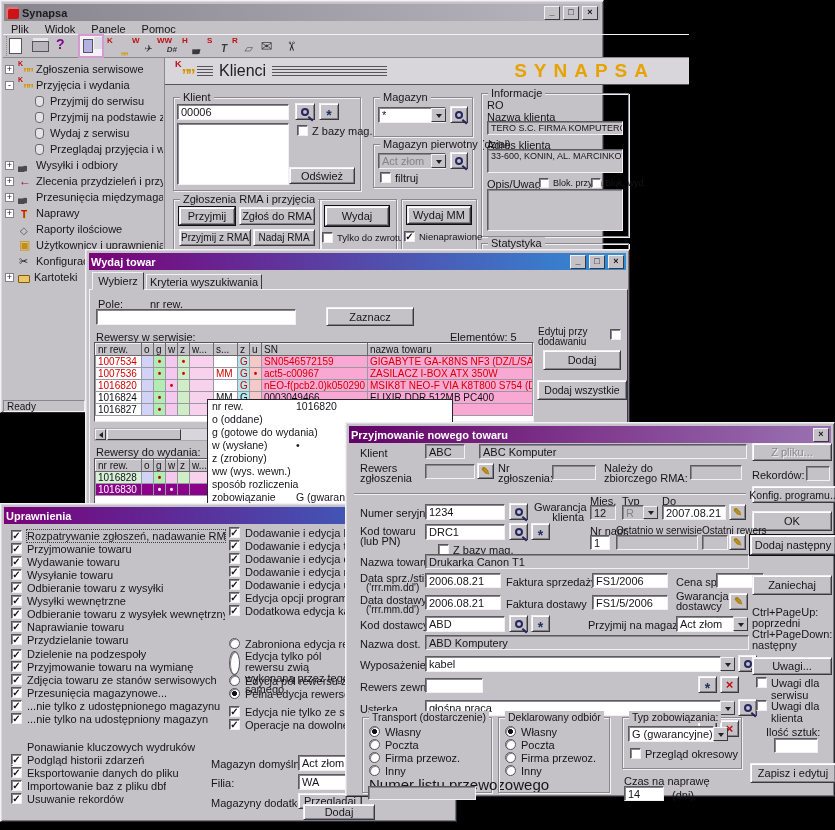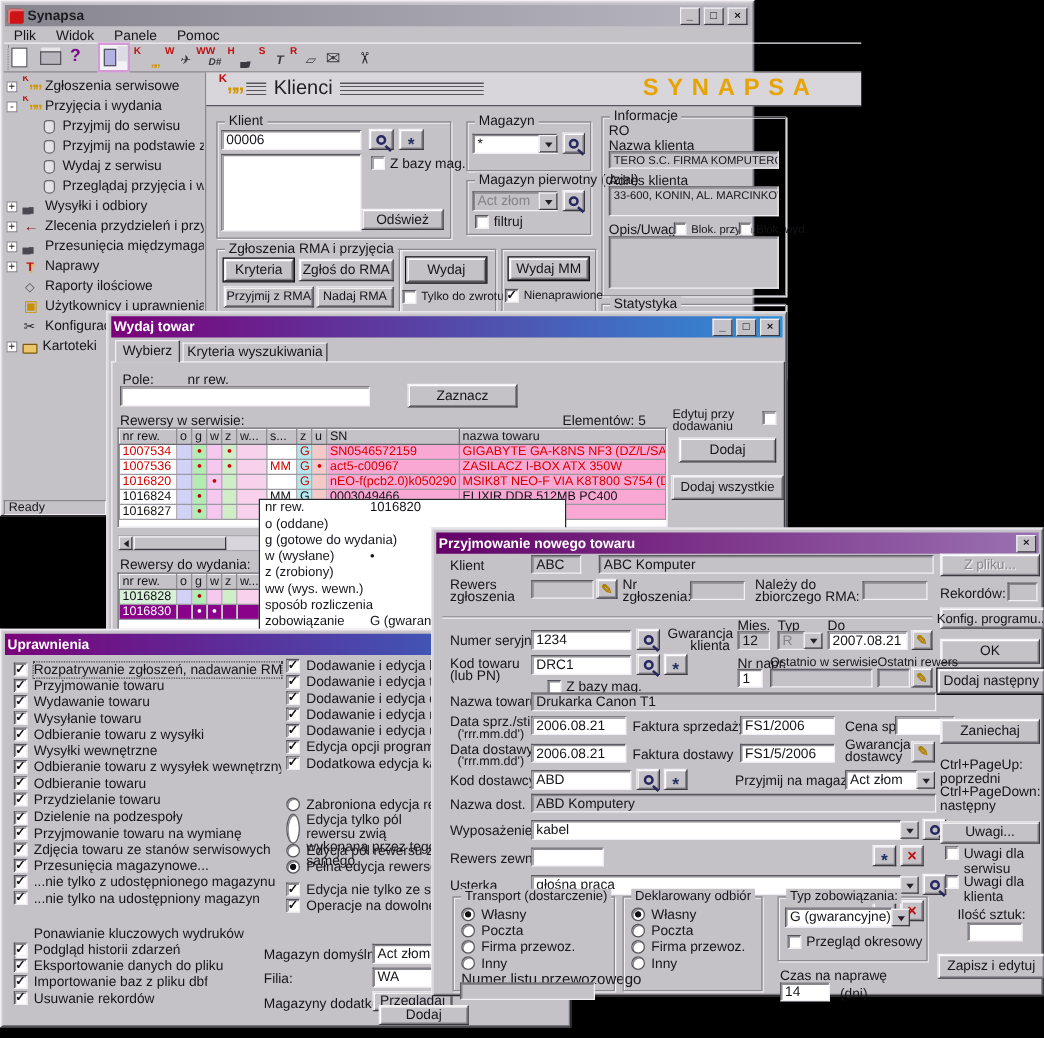--- a/index.html
+++ b/index.html
@@ -339,21 +339,21 @@
     </div>
     <div class="fld gray" style="left:486px;top:188px;width:136px;height:42px;"></div>
 
     <div class="group" style="left:480px;top:242px;width:148px;height:60px;">
       <b>Statystyka</b>
     </div>
 
     <div class="group" style="left:172px;top:198px;width:148px;height:52px;">
       <b>Zgłoszenia RMA i przyjęcia</b>
     </div>
-    <div class="btn def" style="left:178px;top:206px;width:56px;height:18px;">Kryteria</div>
+    <div class="btn def" style="left:178px;top:206px;width:56px;height:18px;">Przyjmij</div>
     <div class="btn" style="left:238px;top:206px;width:76px;height:18px;">Zgłoś do RMA</div>
     <div class="btn" style="left:178px;top:228px;width:72px;height:17px;font-size:10px;">Przyjmij z RMA</div>
     <div class="btn" style="left:252px;top:228px;width:62px;height:17px;font-size:10px;">Nadaj RMA</div>
 
     <div class="group" style="left:318px;top:198px;width:78px;height:52px;"></div>
     <div class="btn def" style="left:324px;top:205px;width:64px;height:20px;">Wydaj</div>
     <div class="cbrow" style="left:321px;top:231px;font-size:9.5px;">
       <span class="cbx"></span>
         <span>Tylko do zwrotu</span>
     </div>
@@ -643,21 +643,21 @@
           <span style="overflow:hidden;max-width:198px;">Wysyłki wewnętrzne</span>
         </div>
 
         <div class="cbrowS on">
           <span class="cbx on"></span>
           <span style="overflow:hidden;max-width:198px;">Odbieranie towaru z wysyłek wewnętrznych</span>
         </div>
 
         <div class="cbrowS on">
           <span class="cbx on"></span>
-          <span style="overflow:hidden;max-width:198px;">Odbieranie towaru</span>
+          <span style="overflow:hidden;max-width:198px;">Naprawianie towaru</span>
         </div>
 
         <div class="cbrowS on">
           <span class="cbx on"></span>
           <span style="overflow:hidden;max-width:198px;">Przydzielanie towaru</span>
         </div>
 
         <div class="cbrowS on gap">
           <span class="cbx on gap"></span>
           <span style="overflow:hidden;max-width:198px;">Dzielenie na podzespoły</span>
@@ -963,21 +963,21 @@
           <div class="cbrowS">
             <span class="rb"></span>
             <span>Firma przewoz.</span>
           </div>
 
           <div class="cbrowS">
             <span class="rb"></span>
             <span>Inny</span>
           </div>
         </div>
-      <span class="lbl" style="left:6px;top:58px;font-size:12px;">Numer listu przewozowego</span>
+      <span class="lbl" style="left:6px;top:58px;font-size:15px;">Numer listu przewozowego</span>
     </div>
     <div class="fld gray" style="left:22px;top:363px;width:108px;height:14px;"></div>
 
     <div class="group" style="left:152px;top:294px;width:112px;height:76px;">
       <b style="font-size:10.5px;">Deklarowany odbiór</b>
       <div style="position:absolute;left:6px;top:8px;">
 
           <div class="cbrowS">
             <span class="rb on"></span>
             <span>Własny</span>

